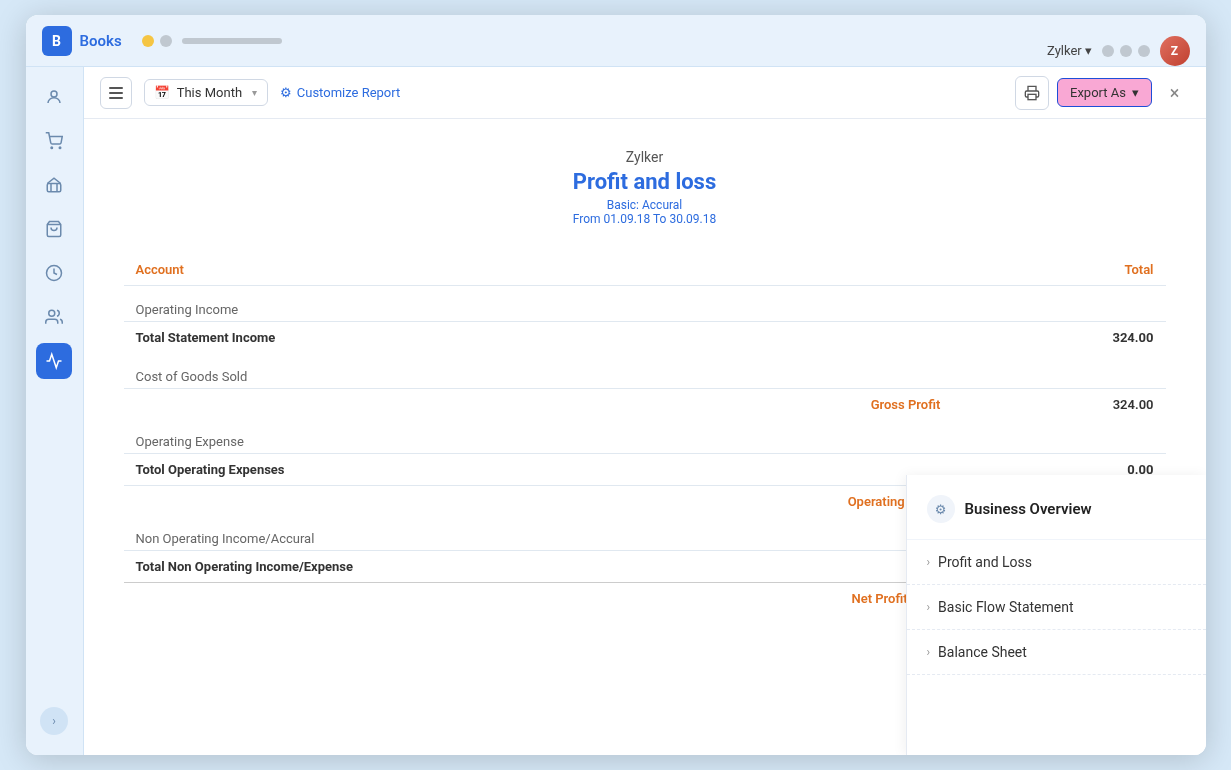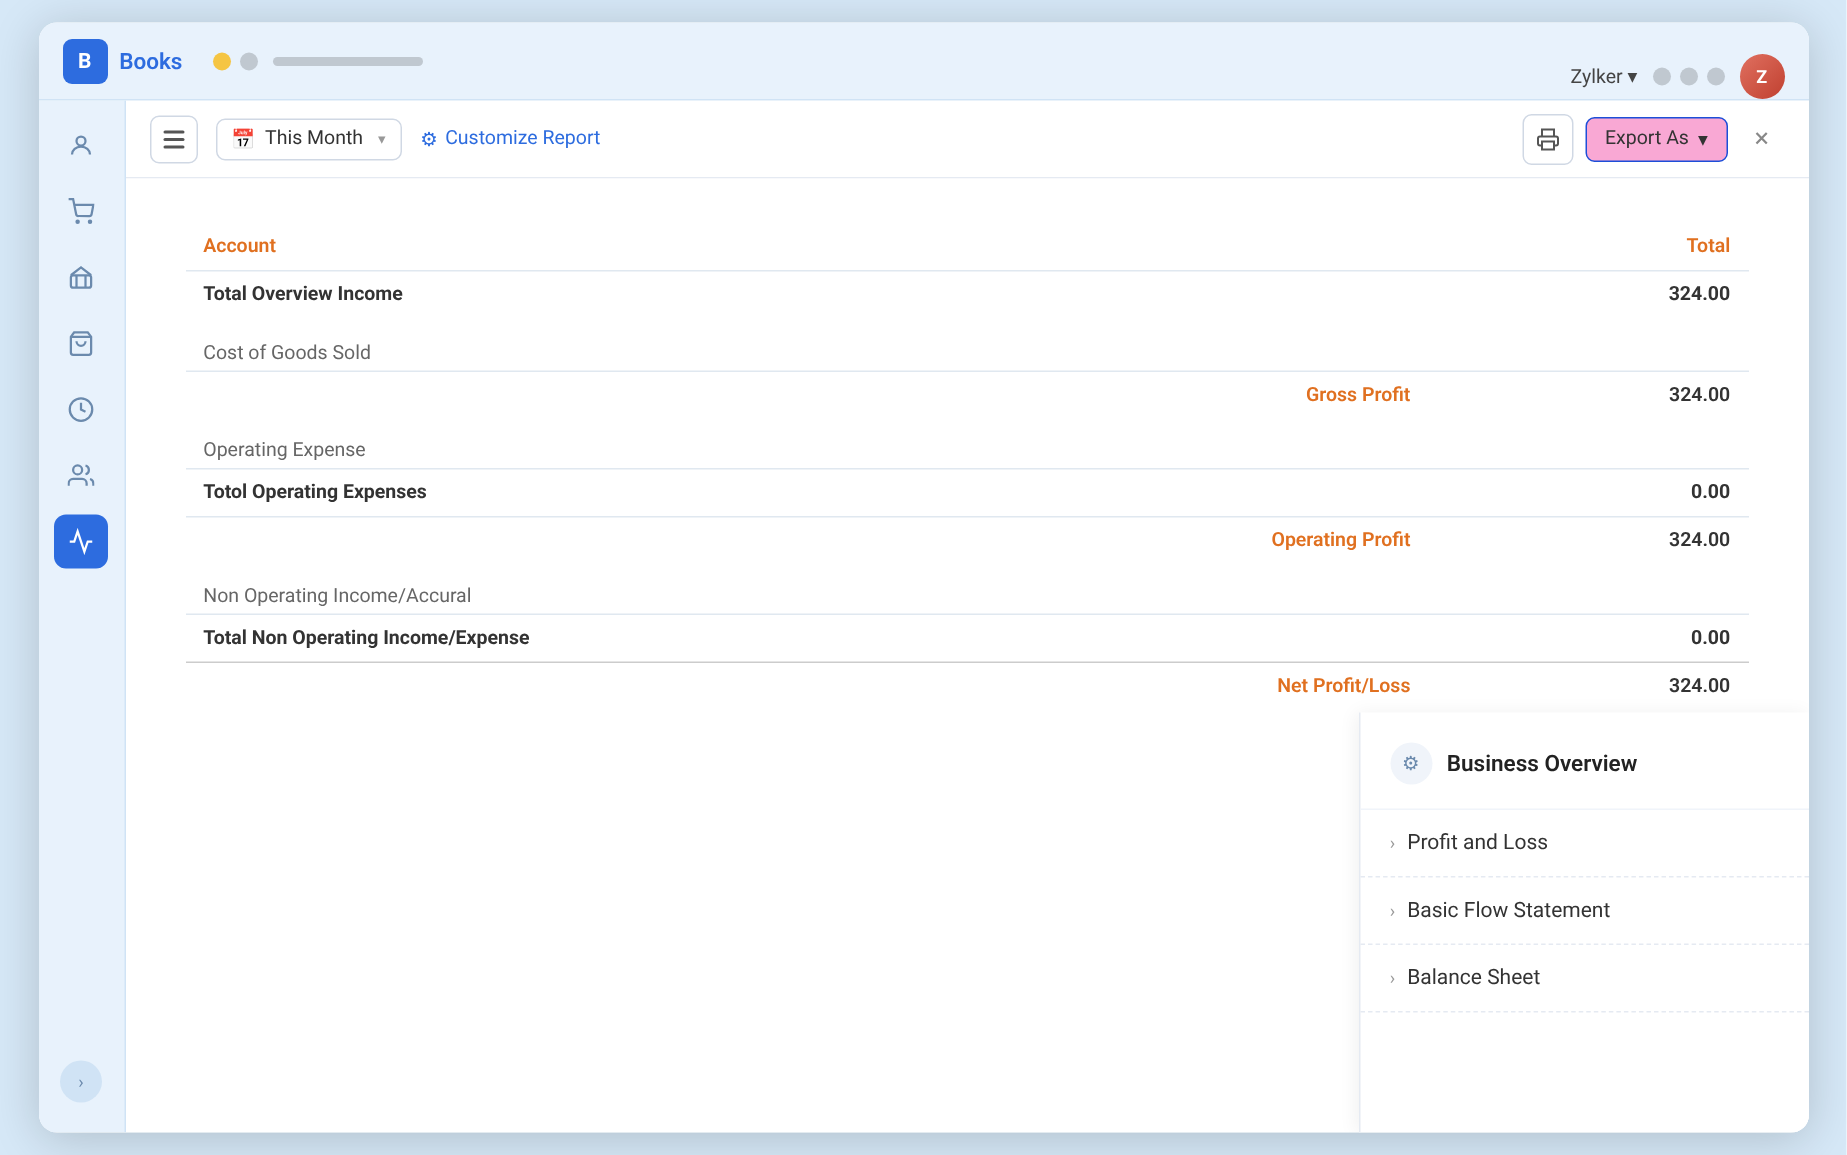--- a/index.html
+++ b/index.html
@@ -503,32 +503,42 @@
             <span>Export As</span>
             <span>▾</span>
           </div>
           <div class="close-btn">
             <span>×</span>
           </div>
         </div>
       </div>
 
       <div class="report-content">
+        <div class="report-header">
+          <div class="report-company">Zylker</div>
+          <div class="report-title">Profit and loss</div>
+          <div class="report-subtitle">Basic: Accural</div>
+          <div class="report-subtitle">From 01.09.18 To 30.09.18</div>
+        </div>
 
         <table class="report-table">
           <thead>
             <tr>
               <th>Account</th>
               <th class="right">Total</th>
             </tr>
           </thead>
           <tbody>
 
+            <tr class="section-header">
+              <td>Operating Income</td>
+              <td></td>
+            </tr>
             <tr class="total-row">
-              <td>Total Overview Income</td>
+              <td>Total Statement Income</td>
               <td class="right">324.00</td>
             </tr>
 
             <tr class="section-header">
               <td>Cost of Goods Sold</td>
               <td></td>
             </tr>
 
             <tr class="highlight-row">
               <td class="right" style="text-align:right; color:#e07020; font-weight:600; padding-right: 4px;">Gross Profit</td>

